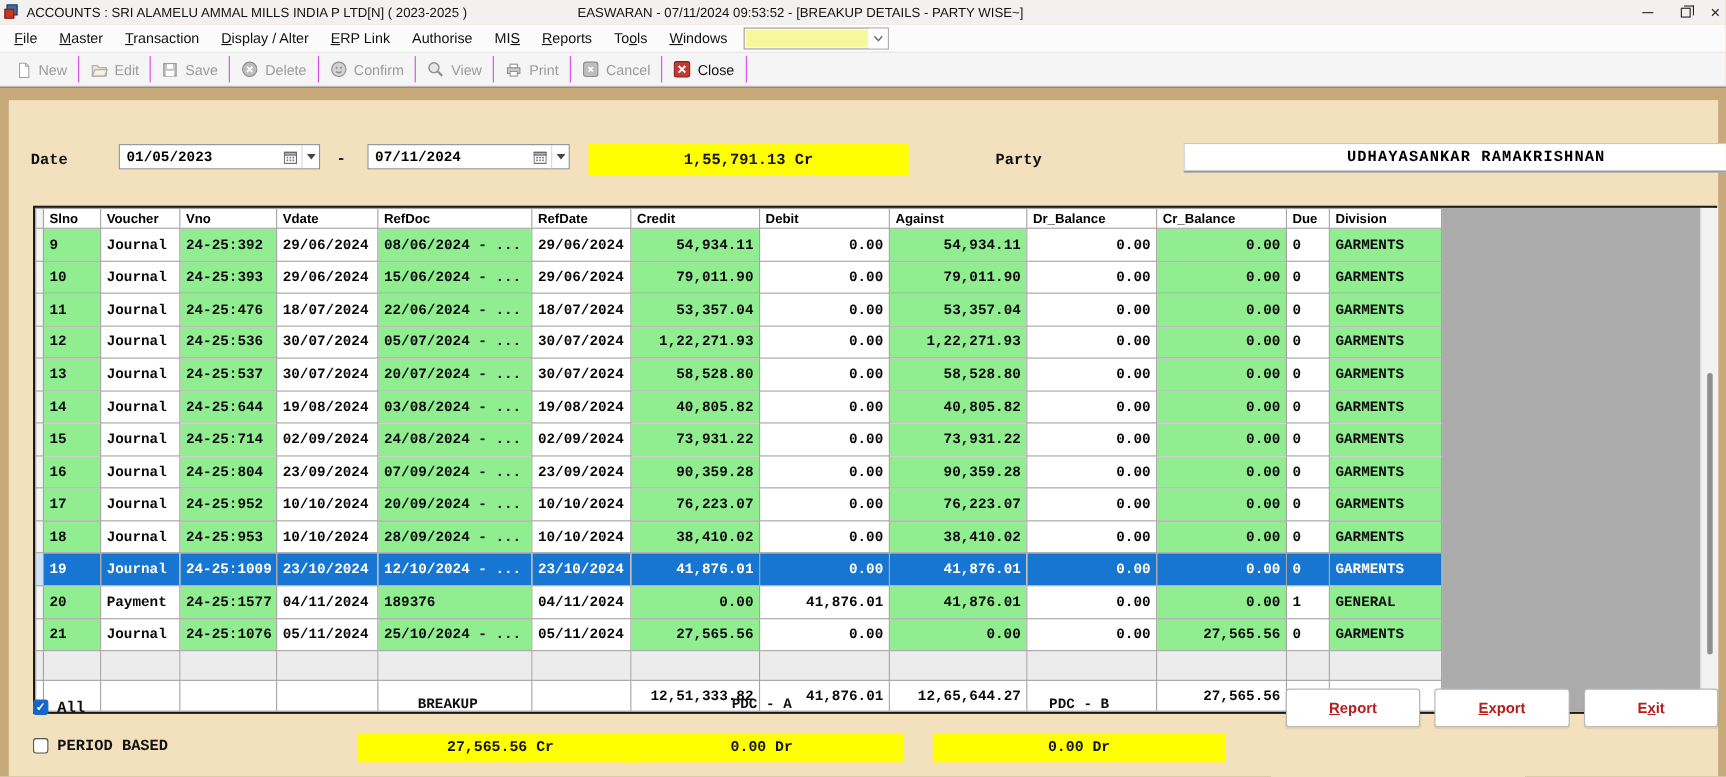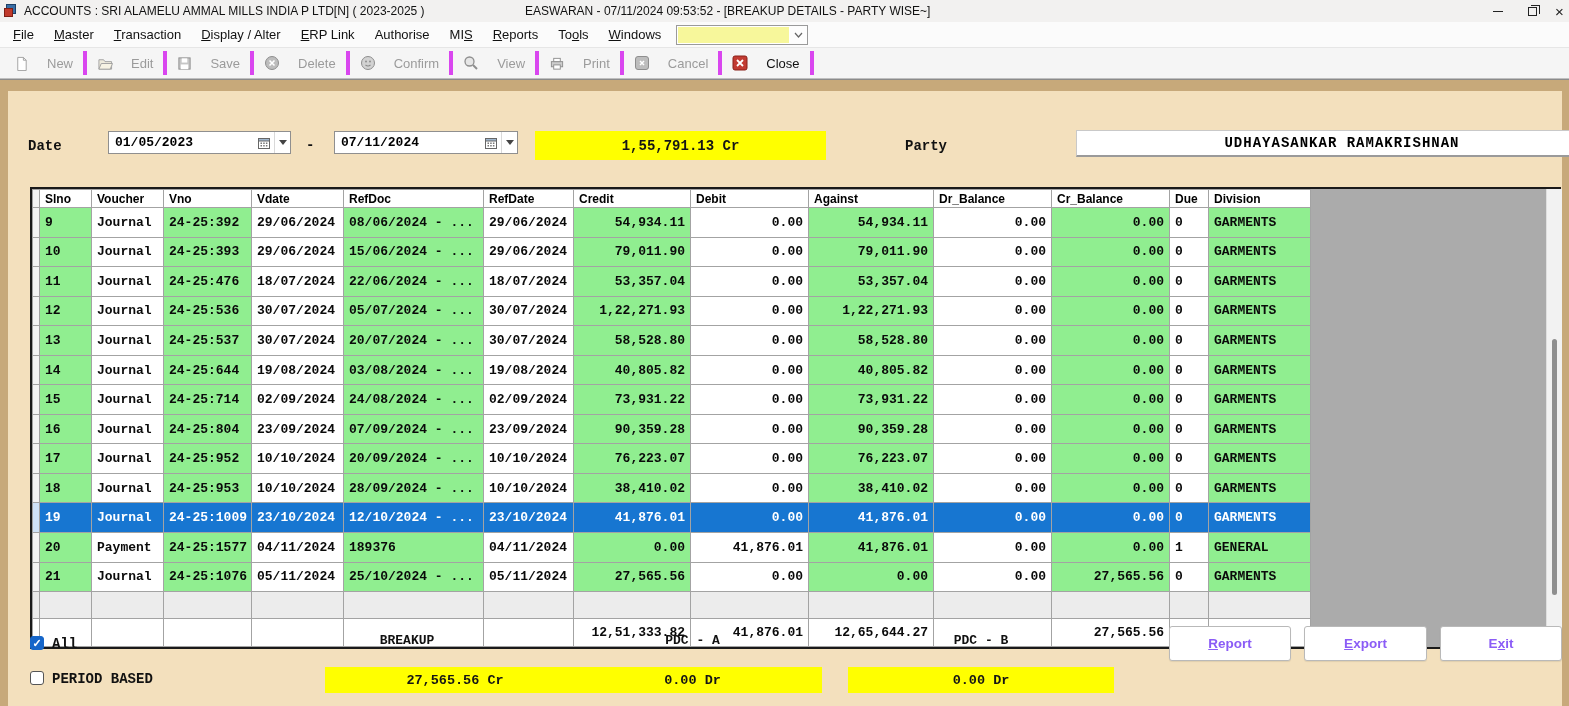--- a/index.html
+++ b/index.html
@@ -25,21 +25,21 @@
   
   .menubar { position:absolute; top:22px; left:0; width:1569px; height:26px; background:#FBFBFB; border-bottom:1px solid #E6E6E6; display:flex; align-items:center; font-size:13px; color:#111; padding-left:3px; }
   .menu-item { padding:4px 10px; white-space:nowrap; cursor:default; }
   .menu-key { text-decoration:underline; }
   .menu-combo { position:absolute; left:676px; top:3px; width:132px; height:20px; background:#fff; border:1px solid #9A9A9A; display:flex; }
   .menu-combo .combo-fill { flex:1; background:#F7F79B; margin:1px; }
   .menu-combo .combo-arrow { width:17px; display:flex; align-items:center; justify-content:center; background:#FDFDFD; }
 
   
   .toolbar { position:absolute; top:48px; left:0; width:1569px; height:31px; background:#F5F5F5; border-bottom:1px solid #BFBFBF; display:flex; align-items:center; padding-left:4px; font-size:13px; color:#9B9B9B; }
-  .tb-btn { display:flex; align-items:center; gap:18px; padding:0 10px; height:24px; border-right:4px solid #d946ef; white-space:nowrap; }
+  .tb-btn { display:flex; align-items:center; gap:6px; padding:0 10px; height:24px; border-right:1px solid #d946ef; white-space:nowrap; }
   .tb-btn.enabled { color:#111; }
   .tb-btn svg { flex:0 0 auto; }
 
   
   .main-frame { position:absolute; top:79px; left:0; width:1569px; height:627px; background:#C7A97A; border-top:1px solid #8B8B8B; }
   .main-panel { position:absolute; top:91px; left:8px; width:1554px; height:615px; background:#F3E0BD; }
 
   
   .lbl { position:absolute; font-family:"Liberation Mono","DejaVu Sans Mono",monospace; font-weight:bold; font-size:14px; color:#111; white-space:nowrap; }
   .date-input { position:absolute; top:131px; height:23px; width:183px; background:#fff; border:1px solid #8F8F8F; display:flex; align-items:center; font-family:"Liberation Mono","DejaVu Sans Mono",monospace; font-weight:bold; font-size:13px; padding-left:6px; }
@@ -65,21 +65,21 @@
   .grid-filler { flex:0 0 auto; width:235px; background:#ABABAB; }
   .grid-scrollbar { flex:0 0 auto; width:16px; background:#F2F2F2; position:relative; border-left:1px solid #DFDFDF; }
   .grid-scrollbar .thumb { position:absolute; left:5px; top:150px; width:5px; height:256px; background:#8F8F8F; border-radius:3px; }
 
   
   .checkbox { position:absolute; width:14px; height:14px; border:1px solid #555; background:#fff; border-radius:3px; display:flex; align-items:center; justify-content:center; }
   .checkbox.checked { background:#1666C9; border-color:#1666C9; }
   .checkbox .check-mark { color:#fff; font-size:11px; line-height:11px; font-weight:bold; display:none; }
   .checkbox.checked .check-mark { display:block; }
   .stat-label { position:absolute; top:633px; text-align:center; font-family:"Liberation Mono","DejaVu Sans Mono",monospace; font-weight:bold; font-size:13px; color:#111; }
-  .btn { position:absolute; top:626px; height:35px; background:#FFFFFF; border:1px solid #B9B9B9; border-radius:3px; display:flex; align-items:center; justify-content:center; font-size:13.5px; font-weight:bold; color:#8b5cf6; box-shadow:0 1px 1px rgba(0,0,0,0.08); cursor:default; }
+  .btn { position:absolute; top:626px; height:35px; background:#FFFFFF; border:1px solid #B9B9B9; border-radius:3px; display:flex; align-items:center; justify-content:center; font-size:13.5px; font-weight:bold; color:#b91c1c; box-shadow:0 1px 1px rgba(0,0,0,0.08); cursor:default; }
   .btn .menu-key { text-decoration:underline; }
 </style>
 </head>
 <body>
 
 <div class="app">
 
   <div class="titlebar">
     <div class="app-icon">
         <div class="sq1"></div>

